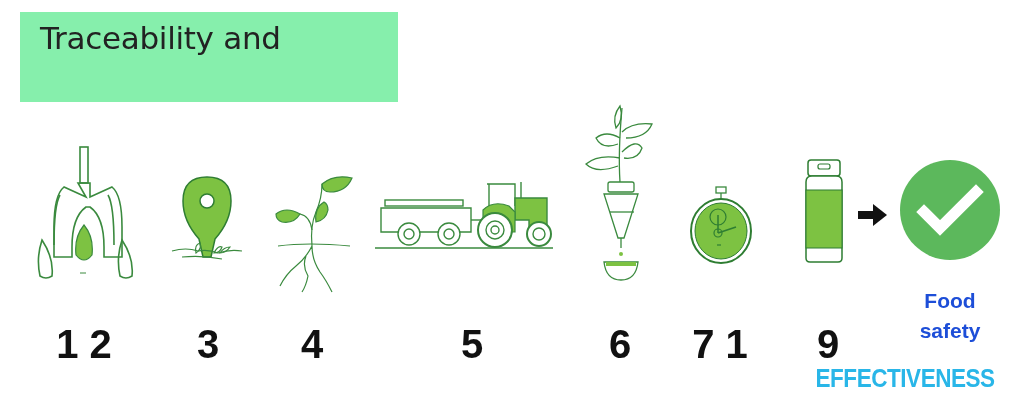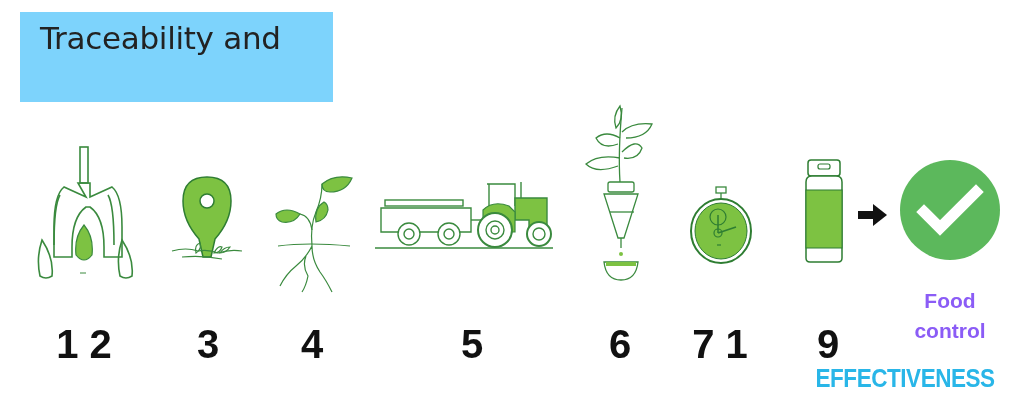--- a/index.html
+++ b/index.html
@@ -1,23 +1,23 @@
 <!DOCTYPE html>
 <html><head>
 <meta charset="utf-8">
 <style>
   html,body{margin:0;padding:0;}
   body{width:1024px;height:400px;background:#ffffff;position:relative;overflow:hidden;font-family:"DejaVu Sans",sans-serif;}
-  .title-box{position:absolute;left:20px;top:12px;width:313px;height:90px;background:#7dd3fc;}
+  .title-box{position:absolute;left:20px;top:12px;width:378px;height:90px;background:#86efac;}
   .title-box .line{position:absolute;left:20px;font-family:"DejaVu Sans",sans-serif;font-size:31px;color:#222;letter-spacing:-0.3px;white-space:nowrap;}
   .title-box .l1{top:8px;}
   .title-box .l2{top:46px;}
   .icon{position:absolute;}
   .num{position:absolute;top:298px;font-family:"Liberation Sans",sans-serif;font-weight:bold;font-size:40px;color:#111;text-align:center;width:80px;margin-top:24px;}
-  .food{position:absolute;left:900px;top:286px;width:100px;text-align:center;font-family:"Liberation Sans",sans-serif;font-weight:bold;font-size:21px;color:#8b5cf6;line-height:30px;}
+  .food{position:absolute;left:900px;top:286px;width:100px;text-align:center;font-family:"Liberation Sans",sans-serif;font-weight:bold;font-size:21px;color:#1d4ed8;line-height:30px;}
   .eff{position:absolute;left:806px;top:364px;width:190px;text-align:center;font-family:"Liberation Sans",sans-serif;font-weight:bold;font-size:25px;color:#29b6e8;letter-spacing:-0.5px;transform:scaleX(0.9);transform-origin:center;}
 </style>
 </head>
 <body>
 
 <div class="title-box">
   <div class="line l1">Traceability and</div>
 </div>
 
 <svg class="icon" style="left:30px;top:145px" width="110" height="140" viewBox="0 0 110 140">
@@ -128,16 +128,16 @@
 <div class="num" style="left:44px">1 2</div>
 <div class="num" style="left:168px">3</div>
 <div class="num" style="left:272px">4</div>
 <div class="num" style="left:432px">5</div>
 <div class="num" style="left:580px">6</div>
 <div class="num" style="left:680px">7 1</div>
 <div class="num" style="left:788px">9</div>
 
 <div class="food">
   <div>Food</div>
-  <div>control</div>
+  <div>safety</div>
 </div>
 
 <div class="eff">EFFECTIVENESS</div>
 
 </body></html>

